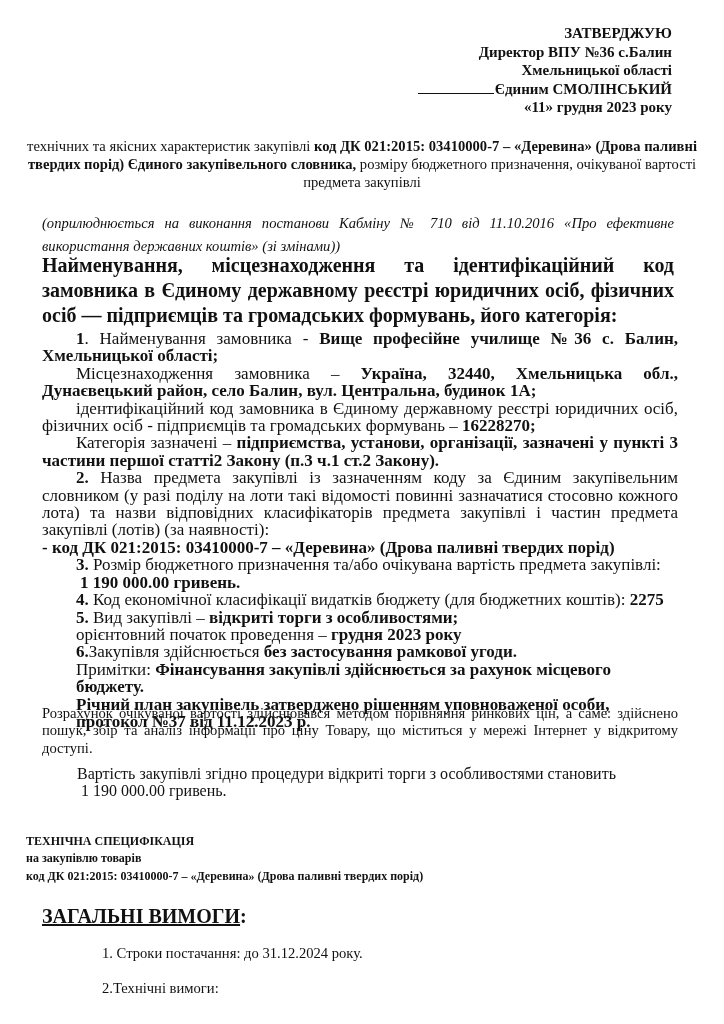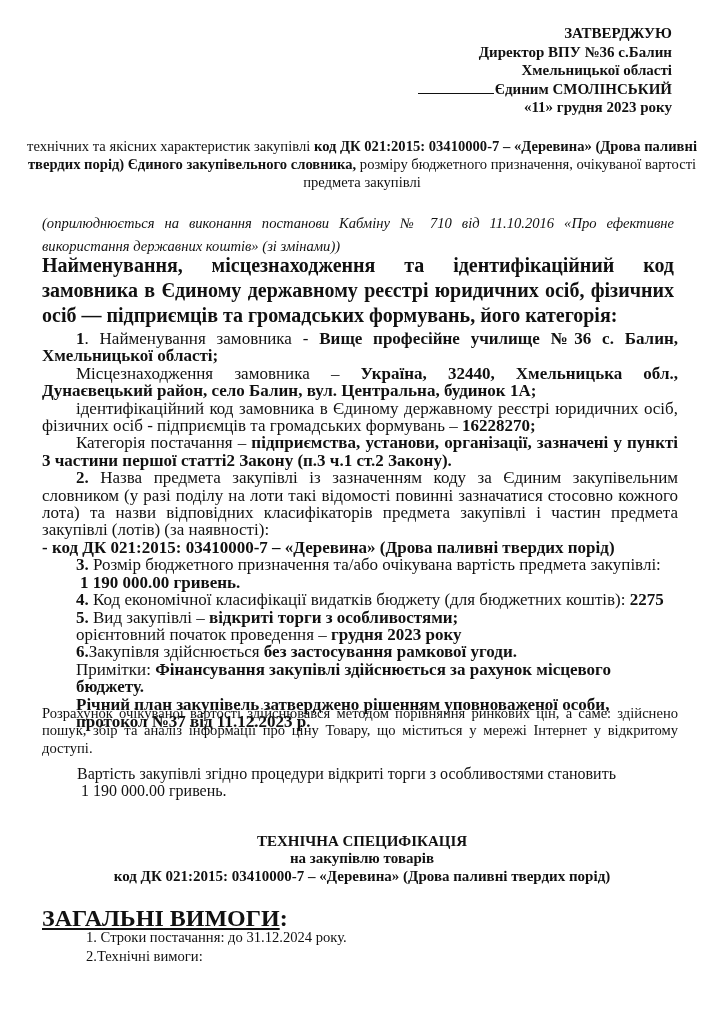--- a/index.html
+++ b/index.html
@@ -22,27 +22,27 @@
   .body-block { position: absolute; left: 42px; width: 636px; top: 330px;
                 font-size: 17px; line-height: 17.4px; }
   .body-block p { margin: 0; }
   .ind { text-indent: 34px; text-align: justify; }
   .body-block .ind2 { padding-left: 34px; }
   .calc { position: absolute; left: 42px; width: 636px; top: 705px;
           font-size: 14.6px; line-height: 17.4px; text-align: justify; }
   .cost { position: absolute; left: 77px; width: 600px; top: 765px;
           font-size: 16px; line-height: 17.4px; }
   .cost p { margin: 0; }
-  .spec { position: absolute; left: 26px; width: 672px; top: 833px; text-align: center;
-          font-size: 15px; line-height: 17.4px; font-weight: bold; }
+  .spec { position: absolute; left: 26px; width: 672px; top: 833px; text-align: left;
+          font-size: 12px; line-height: 17.4px; font-weight: bold; }
   .spec p { margin: 0; }
-  .gen-head { position: absolute; left: 42px; top: 905px; font-size: 24px; font-weight: bold; }
+  .gen-head { position: absolute; left: 42px; top: 905px; font-size: 20px; font-weight: bold; }
   .gen-head .u { text-decoration: underline; }
   .gen-list { position: absolute; left: 86px; top: 928px; font-size: 14.6px; line-height: 18.5px; }
-  .gen-list p { margin: 0; }
+  .gen-list p { margin: 16px; }
 </style>
 </head>
 <body>
 
 <div class="page">
 
   <div class="approve">
     <div>ЗАТВЕРДЖУЮ</div>
     <div>Директор ВПУ №36 с.Балин</div>
     <div>Хмельницької області</div>
@@ -55,21 +55,21 @@
   </div>
 
   <div class="italic-note">(оприлюднюється на виконання постанови Кабміну № 710 від 11.10.2016 «Про ефективне використання державних коштів» (зі змінами))</div>
 
   <div class="customer-head">Найменування, місцезнаходження та ідентифікаційний код замовника в Єдиному державному реєстрі юридичних осіб, фізичних осіб — підприємців та громадських формувань, його категорія:</div>
 
   <div class="body-block">
     <p class="ind"><span class="b">1</span><span>. Найменування замовника - </span><span class="b">Вище професійне училище №36 с. Балин, Хмельницької області;</span></p>
     <p class="ind"><span>Місцезнаходження замовника – </span><span class="b">Україна, 32440, Хмельницька обл., Дунаєвецький район, село Балин, вул. Центральна, будинок 1А;</span></p>
     <p class="ind"><span>ідентифікаційний код замовника в Єдиному державному реєстрі юридичних осіб, фізичних осіб - підприємців та громадських формувань – </span><span class="b">16228270;</span></p>
-    <p class="ind"><span>Категорія постачання – </span><span class="b">підприємства, установи, організації, зазначені у пункті 3 частини першої статті2 Закону (п.3 ч.1 ст.2 Закону).</span></p>
+    <p class="ind"><span>Категорія зазначені – </span><span class="b">підприємства, установи, організації, зазначені у пункті 3 частини першої статті2 Закону (п.3 ч.1 ст.2 Закону).</span></p>
     <p class="ind"><span class="b">2.</span><span> Назва предмета закупівлі із зазначенням коду за Єдиним закупівельним словником (у разі поділу на лоти такі відомості повинні зазначатися стосовно кожного лота) та назви відповідних класифікаторів предмета закупівлі і частин предмета закупівлі (лотів) (за наявності):</span></p>
     <p class="b">- код ДК 021:2015: 03410000-7 – «Деревина» (Дрова паливні твердих порід)</p>
     <p class="ind2"><span class="b">3.</span><span> Розмір бюджетного призначення та/або очікувана вартість предмета закупівлі:</span></p>
     <p class="ind2 b" style="padding-left:38px">1 190 000.00   гривень.</p>
     <p class="ind2"><span class="b">4.</span><span> Код економічної класифікації видатків бюджету (для бюджетних коштів): </span><span class="b">2275</span></p>
     <p class="ind2"><span class="b">5.</span><span> Вид закупівлі – </span><span class="b">відкриті торги з особливостями;</span></p>
     <p class="ind2"><span>орієнтовний початок проведення –  </span><span class="b">грудня 2023 року</span></p>
     <p class="ind2"><span class="b">6.</span><span>Закупівля здійснюється </span><span class="b">без застосування рамкової угоди.</span></p>
     <p class="ind2"><span>Примітки: </span><span class="b">Фінансування закупівлі здійснюється за рахунок місцевого бюджету.</span></p>
     <p class="ind2 b">Річний план закупівель затверджено рішенням уповноваженої особи, протокол №37 від 11.12.2023 р.</p>

